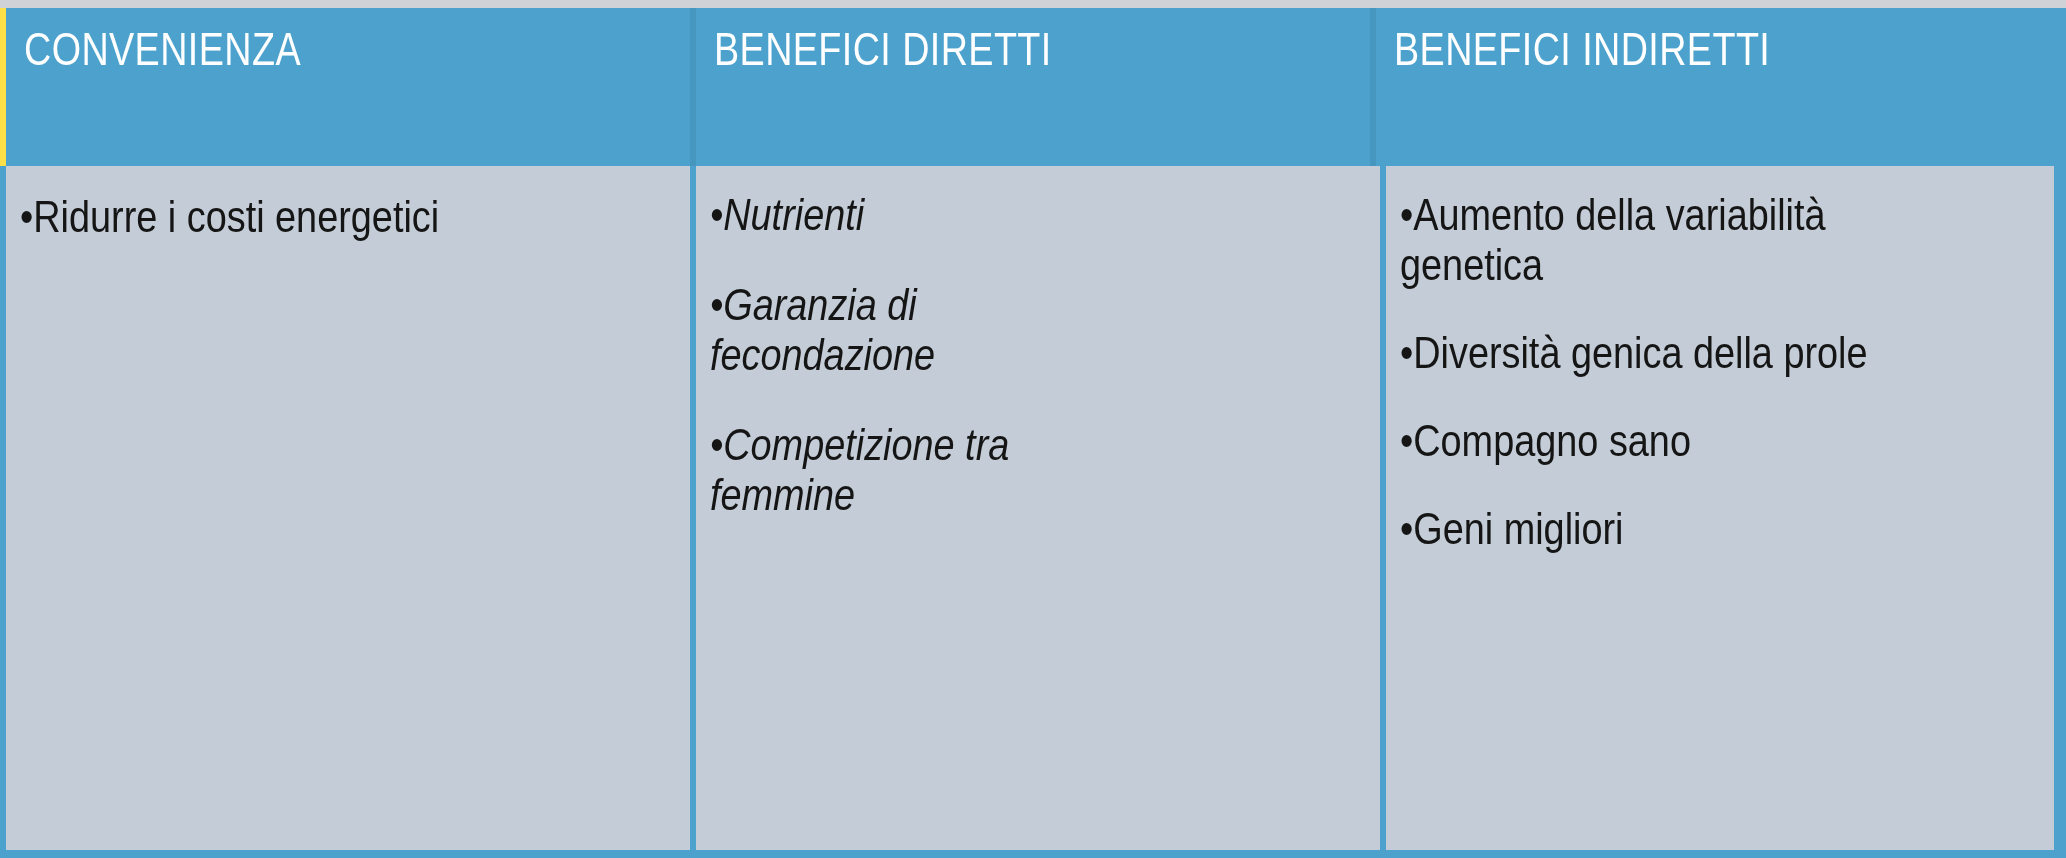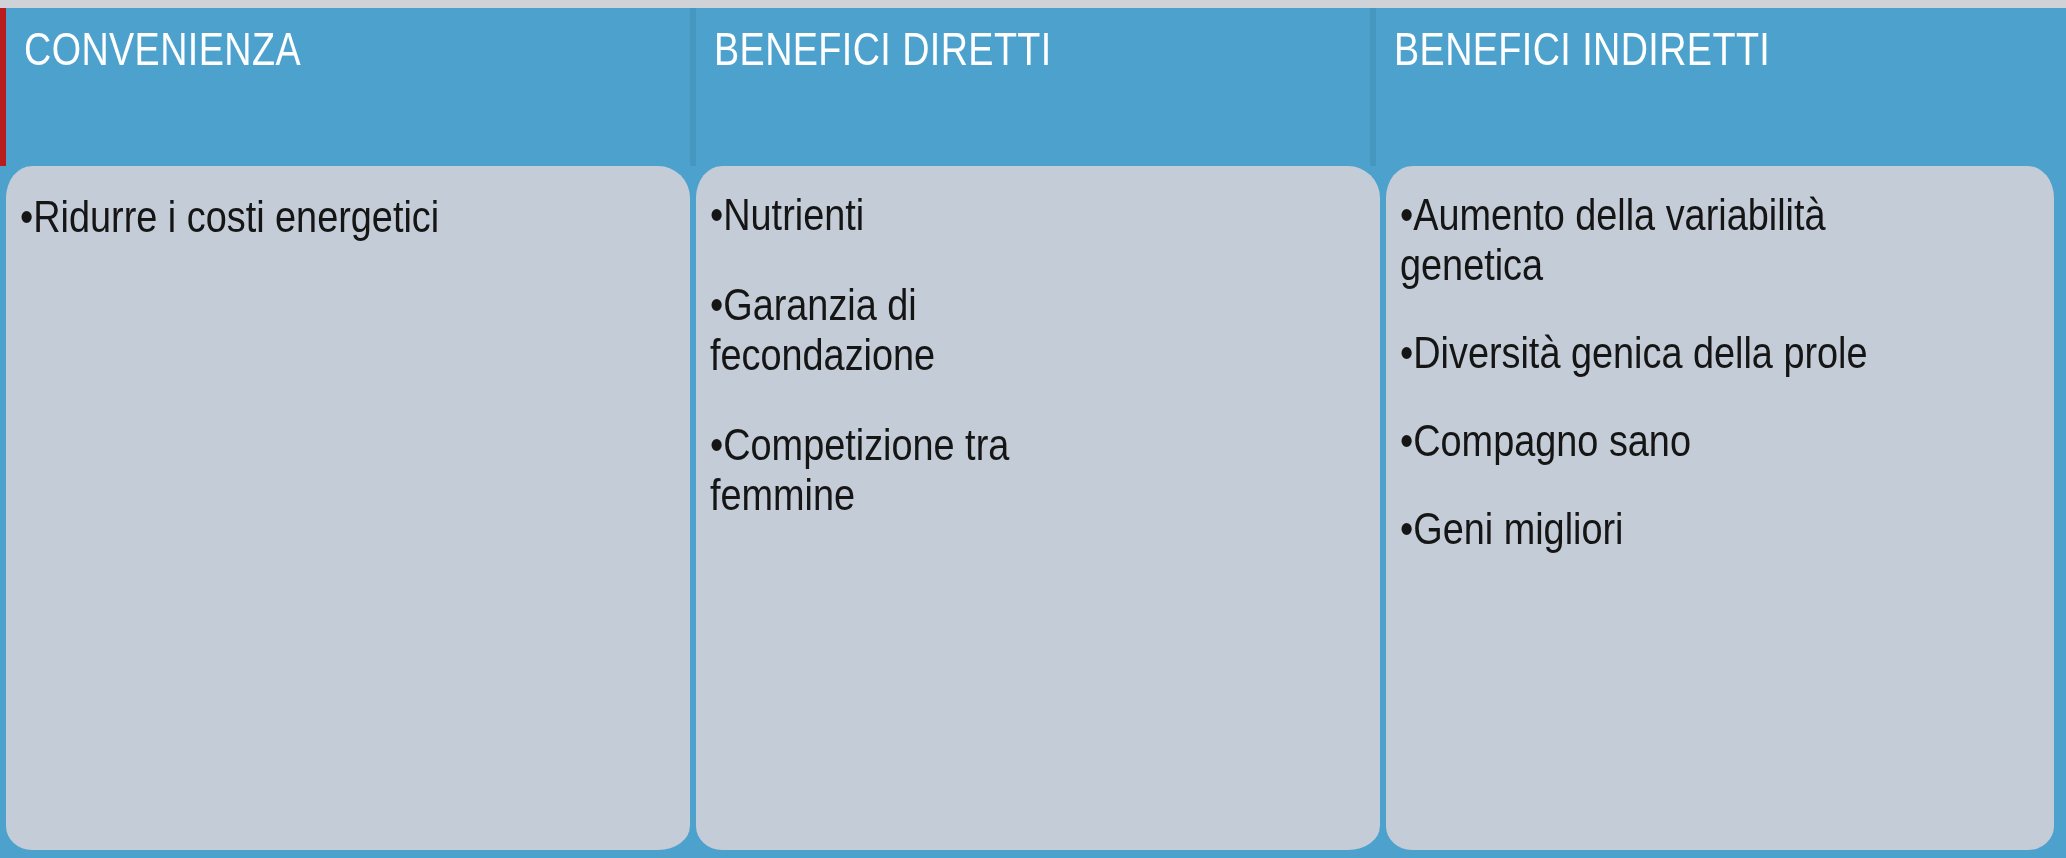--- a/index.html
+++ b/index.html
@@ -40,21 +40,21 @@
   }
 
   .header-cell {
     box-sizing: border-box;
     background: #4da2cd;
     padding: 14px 0 0 18px;
     overflow: hidden;
     position: relative;
   }
 
-  .header-cell.c1 { width: 690px; border-left: 6px solid #b91c1c; }
+  .header-cell.c1 { width: 690px; border-left: 6px solid #fde047; }
   .header-cell.c2 { width: 690px; border-left: 6px solid #4597c0; }
   .header-cell.c3 { width: 680px; border-left: 6px solid #4597c0; }
 
   .header-text {
     color: #ffffff;
     font-size: 46px;
     line-height: 54px;
     letter-spacing: 0.5px;
     font-weight: 400;
     font-family: "Liberation Sans Narrow", "Liberation Sans", sans-serif;
@@ -70,21 +70,20 @@
   }
 
   .body-cell {
     box-sizing: border-box;
     background: #c4cdd7;
     border-left: 6px solid #4da2cd;
     border-right: 0;
     border-bottom: 8px solid #4da2cd;
     padding: 18px 4px 0 14px;
     overflow: hidden;
-    border-radius: 32px;
   }
 
   .body-cell.c1 { width: 690px; }
   .body-cell.c2 { width: 690px; }
   .body-cell.c3 { width: 680px; border-right: 6px solid #4da2cd; text-decoration: underline; }
 
   ul.bullets {
     list-style: none;
     margin: 0;
     padding: 0;
@@ -107,21 +106,21 @@
   }
 
   
   .squeeze {
     display: inline-block;
     transform: scaleX(0.86);
     transform-origin: left center;
     white-space: pre-wrap;
   }
 
-  .col2 ul.bullets li { margin-bottom: 40px; }
+  .col2 ul.bullets li { margin-bottom: 40px; font-style: italic; }
   .col3 ul.bullets li { margin-bottom: 38px; }
   .col2 ul.bullets li:first-child { margin-top: 6px; }
   .col3 ul.bullets li:first-child { margin-top: 6px; }
   .col1 ul.bullets li:first-child { margin-top: 8px; }
 </style>
 </head>
 <body>
 
 <div id="slide">
 

